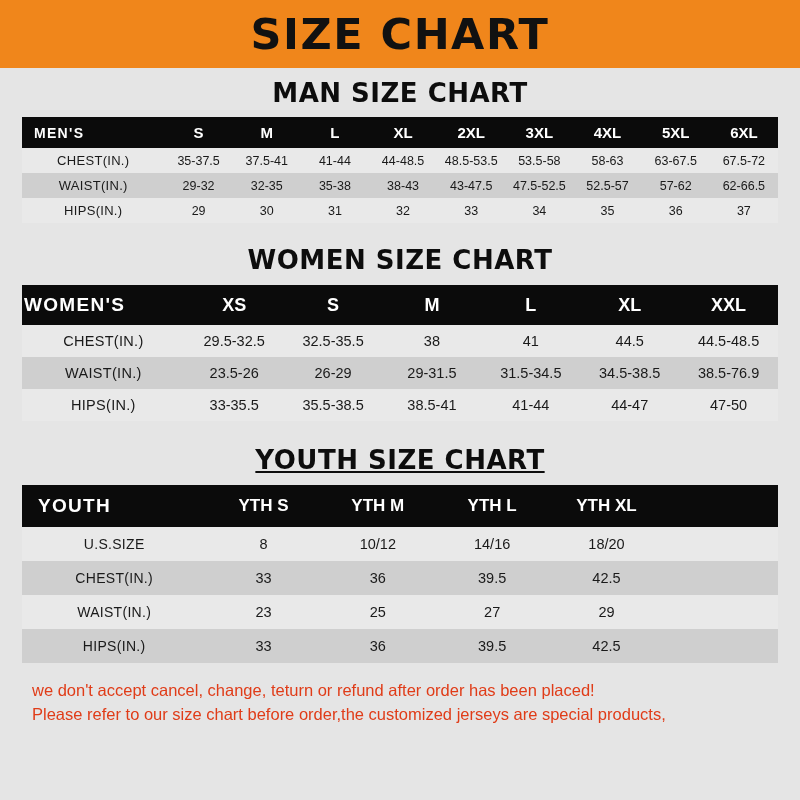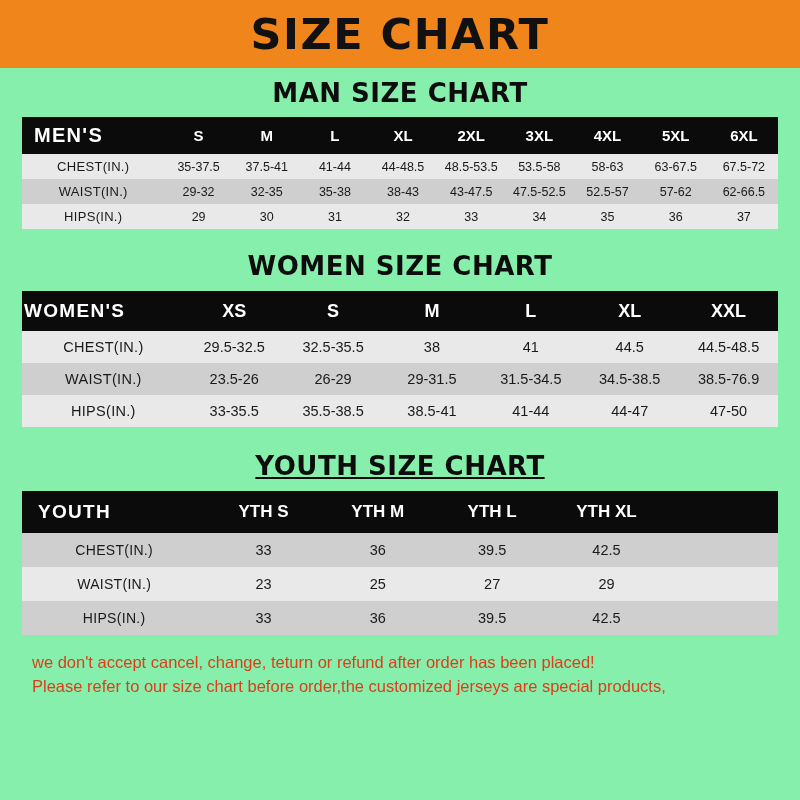--- a/index.html
+++ b/index.html
@@ -11,21 +11,21 @@
     height: 800px;
     background: #ffffff;
     font-family: "Liberation Sans", sans-serif;
     overflow: hidden;
   }
   .page {
     width: 800px;
     height: 800px;
     position: relative;
     box-sizing: border-box;
-    background: #86efac;
+    background: #e5e5e5;
     display: flex;
     flex-direction: column;
   }
   
   .banner {
     background: #f0861b;
     height: 68px;
     display: flex;
     align-items: center;
     justify-content: center;
@@ -87,21 +87,21 @@
   }
   table.size-table tbody td.rowlabel {
     font-weight: normal;
     letter-spacing: 0.3px;
   }
   tbody tr.light { background: #e9e9e9; }
   tbody tr.dark  { background: #cfcfcf; }
 
   
   #men-table thead th { font-size: 15px; }
-  #men-table thead th.rowlabel { font-size: 20px; }
+  #men-table thead th.rowlabel { font-size: 14px; }
   #men-table tbody td { font-size: 12.5px; }
   #men-table tbody td.rowlabel { font-size: 13px; }
 
   
   #women-table thead th { font-size: 18px; margin-top: 32px; }
   #women-table thead th.rowlabel { font-size: 19px; }
   #women-table tbody td { font-size: 14.5px; }
   #women-table tbody td.rowlabel { font-size: 14.5px; }
   #women-table thead th { padding: 9px 2px; }
   #women-table tbody td { padding: 8px 2px; }
@@ -242,20 +242,28 @@
         <tr>
           <th class="rowlabel" style="width:22%">YOUTH</th>
           <th>YTH S</th>
           <th>YTH M</th>
           <th>YTH L</th>
           <th>YTH XL</th>
           <th></th>
         </tr>
       </thead>
       <tbody>
+        <tr class="light">
+          <td class="rowlabel">U.S.SIZE</td>
+          <td>8</td>
+          <td>10/12</td>
+          <td>14/16</td>
+          <td>18/20</td>
+          <td></td>
+        </tr>
         <tr class="dark">
           <td class="rowlabel">CHEST(IN.)</td>
           <td>33</td>
           <td>36</td>
           <td>39.5</td>
           <td>42.5</td>
           <td></td>
         </tr>
         <tr class="light">
           <td class="rowlabel">WAIST(IN.)</td>

